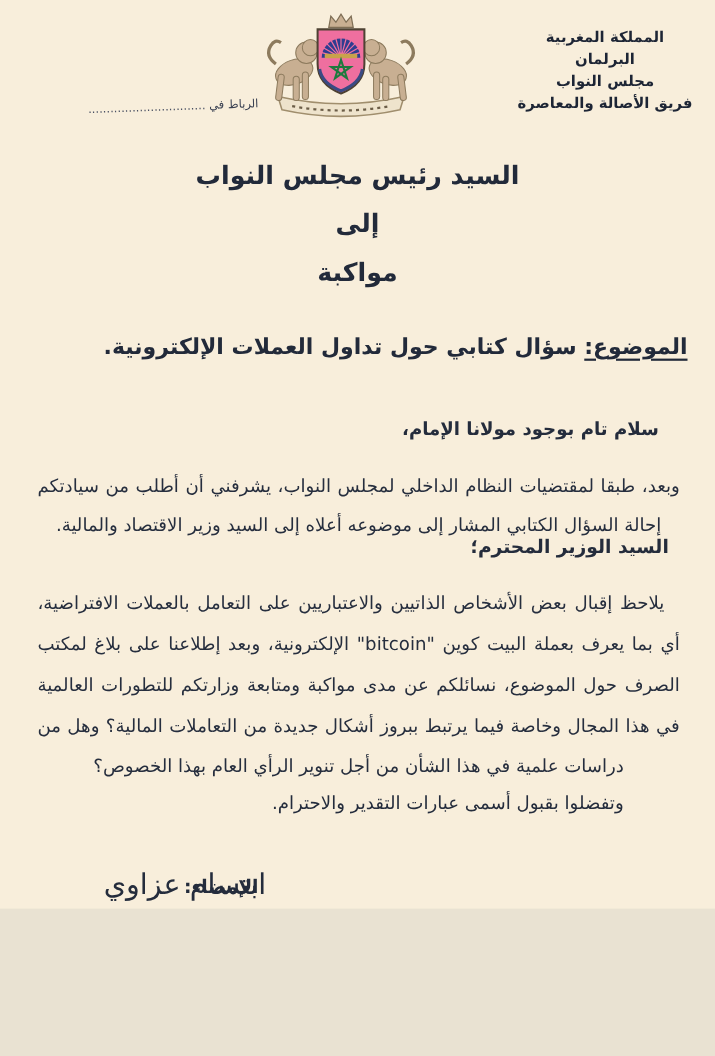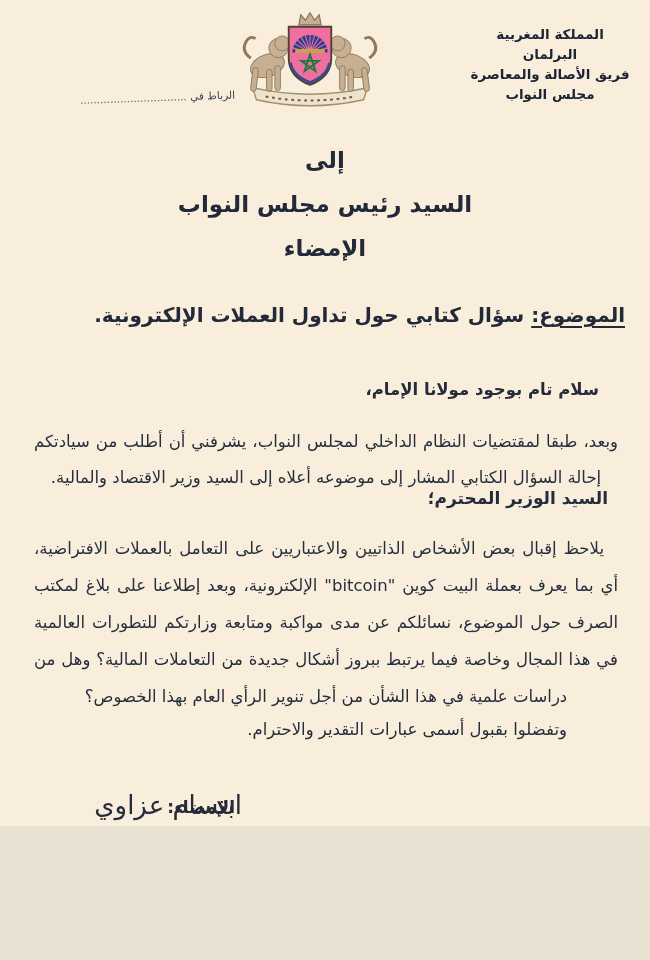--- a/index.html
+++ b/index.html
@@ -80,22 +80,22 @@
   }
 </style>
 </head>
 <body>
 
 <div class="page">
 
   <div class="org-block">
     <div>المملكة المغربية</div>
     <div>البرلمان</div>
+    <div>مجلس النواب</div>
     <div>فريق الأصالة والمعاصرة</div>
-    <div>مجلس النواب</div>
   </div>
 
   <svg class="emblem" viewBox="0 0 160 108" aria-hidden="true">
 
     <path d="M18 84 Q80 98 142 84 L138 97 Q80 110 22 97 Z" stroke="#a08e6d" stroke-width="1.5" fill="#eee3cc"></path>
     <path d="M32 93.5 Q80 102 128 93.5" fill="none" stroke="#6b5d47" stroke-width="2.2" stroke-dasharray="3 4"></path>
 
     <g stroke="#8d7b5e" stroke-width="1" fill="#c8af92">
 
       <g>
@@ -132,23 +132,23 @@
 
     <path d="M59 57 Q61 71 80 78.5 Q99 71 101 57" fill="none" stroke="#3a4a84" stroke-width="3"></path>
   </svg>
 
   <div class="dateline">
     <span>الرباط في</span>
     <span class="dots">................................</span>
   </div>
 
   <div class="recipient">
+    <div>السيد رئيس مجلس النواب</div>
     <div>إلى</div>
-    <div>السيد رئيس مجلس النواب</div>
-    <div>الإمضاء</div>
+    <div>مواكبة</div>
   </div>
 
   <div class="subject">
     <span class="subject-label">الموضوع:</span><span>سؤال كتابي حول تداول العملات الإلكترونية.</span>
   </div>
 
   <p class="salutation">سلام تام بوجود مولانا الإمام،</p>
   <p class="para para1">وبعد، طبقا لمقتضيات النظام الداخلي لمجلس النواب، يشرفني أن أطلب من سيادتكم إحالة السؤال الكتابي المشار إلى موضوعه أعلاه إلى السيد وزير الاقتصاد والمالية.</p>
   <p class="vocative">السيد الوزير المحترم؛</p>
   <p class="para para2">يلاحظ إقبال بعض الأشخاص الذاتيين والاعتباريين على التعامل بالعملات الافتراضية، أي بما يعرف بعملة البيت كوين "bitcoin" الإلكترونية، وبعد إطلاعنا على بلاغ لمكتب الصرف حول الموضوع، نسائلكم عن مدى مواكبة ومتابعة وزارتكم للتطورات العالمية في هذا المجال وخاصة فيما يرتبط ببروز أشكال جديدة من التعاملات المالية؟ وهل من دراسات علمية في هذا الشأن من أجل تنوير الرأي العام بهذا الخصوص؟</p>

